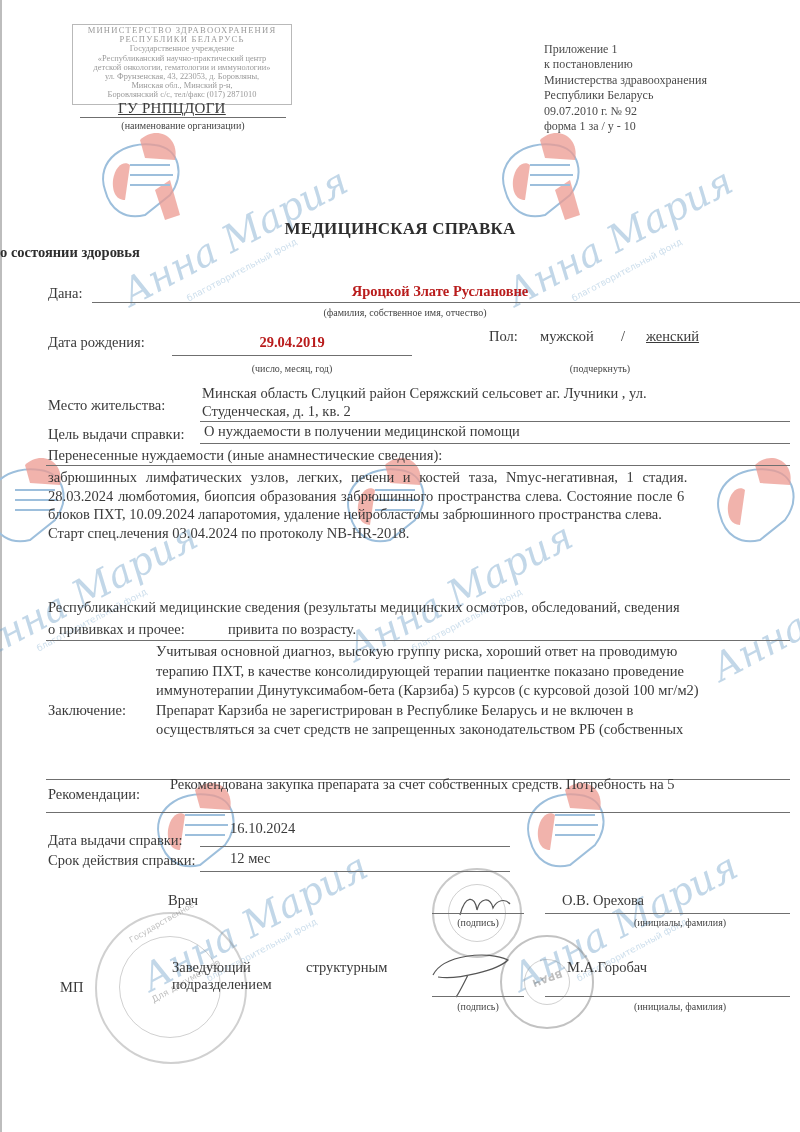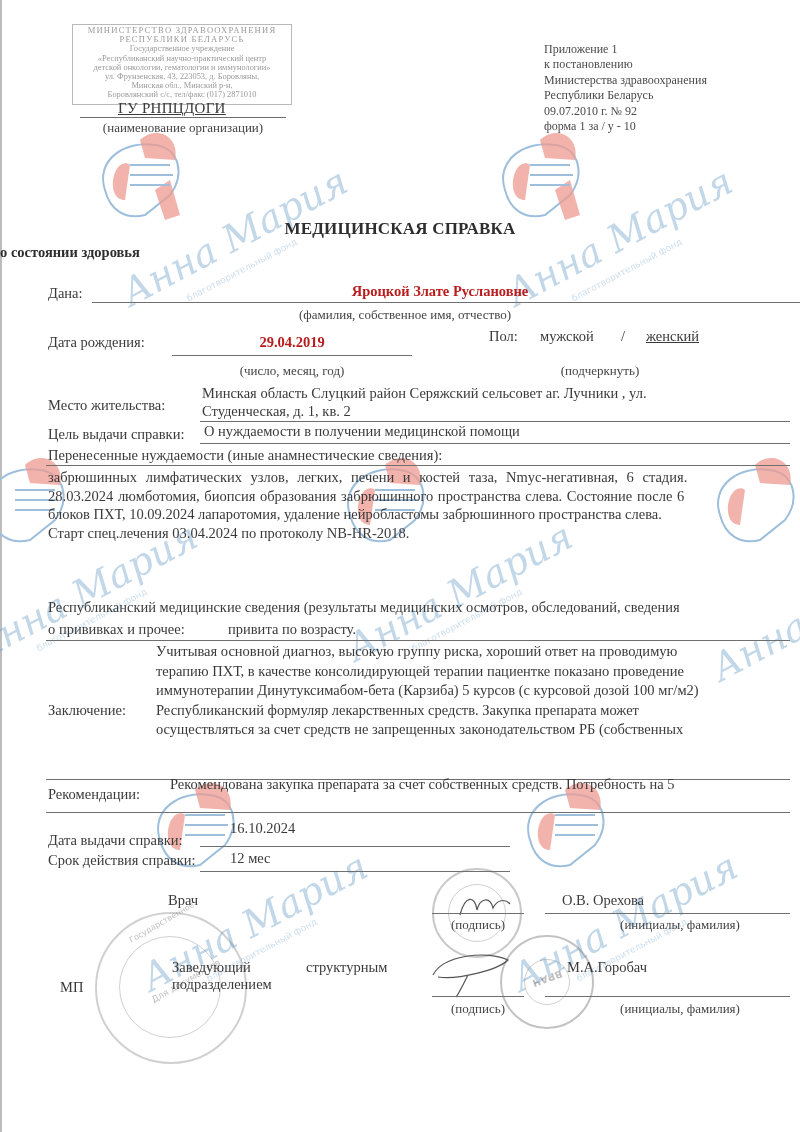--- a/index.html
+++ b/index.html
@@ -1,19 +1,19 @@
 <!DOCTYPE html>
 <html><head>
 <meta charset="utf-8">
 <style>
   html, body { margin: 0; padding: 0; background: #ffffff; }
   body { width: 800px; height: 1132px; position: relative; overflow: hidden;
          font-family: "Liberation Serif", "DejaVu Serif", serif; color: #3a3a3a; }
   .abs { position: absolute; }
-  .sm { font-size: 13px; font-family: Liberation Serif, serif; }
+  .sm { font-size: 10px; font-family: Liberation Serif, serif; }
   .md { font-size: 14.5px; }
   .line { position: absolute; height: 0; border-top: 1px solid #6f6f6f; }
   .left-edge { position: absolute; left: 0; top: 0; bottom: 0; width: 2px; background: #bdbdbd; }
 
   
   .org-stamp { left: 72px; top: 24px; width: 218px; height: 78px; border: 1px solid #b9b9b9;
                text-align: center; color: #9a9a9a; font-size: 8.4px; line-height: 9.2px; padding-top: 1px; }
   .org-stamp .t1 { letter-spacing: 1.2px; font-size: 8.6px; }
   .org-name { left: 118px; top: 100px; font-size: 15px; text-decoration: underline; letter-spacing: 0.3px; color: #3a3a3a; }
   .caption { color: #444; text-align: center; }
@@ -149,37 +149,37 @@
 <div class="abs md" style="left:202px;top:403px">Студенческая, д. 1, кв. 2</div>
 <div class="line" style="left:200px;top:421px;width:590px"></div>
 
 <div class="abs md" style="left:48px;top:426px">Цель выдачи справки:</div>
 <div class="abs md" style="left:204px;top:423px">О нуждаемости в получении медицинской помощи</div>
 <div class="line" style="left:200px;top:443px;width:590px"></div>
 
 <div class="abs md" style="left:48px;top:447px">Перенесенные нуждаемости (иные анамнестические сведения):</div>
 <div class="line" style="left:46px;top:465px;width:744px"></div>
 <div class="abs md" style="left:48px;top:468px;width:726px;line-height:18.5px">
-  <div class="justify" style="word-spacing:5px">забрюшинных лимфатических узлов, легких, печени и костей таза, Nmyc-негативная, 6 стадия.</div>
+  <div class="justify" style="word-spacing:5px">забрюшинных лимфатических узлов, легких, печени и костей таза, Nmyc-негативная, 1 стадия.</div>
   <div class="justify" style="word-spacing:1px">28.03.2024 люмботомия, биопсия образования забрюшинного пространства слева. Состояние после 6</div>
   <div>блоков ПХТ, 10.09.2024 лапаротомия, удаление нейробластомы забрюшинного пространства слева.</div>
   <div>Старт спец.лечения 03.04.2024 по протоколу NB-HR-2018.</div>
 </div>
 
 <div class="abs md" style="left:48px;top:599px">Республиканский медицинские сведения (результаты медицинских осмотров, обследований, сведения</div>
 <div class="abs md" style="left:48px;top:621px">о прививках и прочее:</div>
 <div class="abs md" style="left:228px;top:621px">привита по возрасту.</div>
 <div class="line" style="left:46px;top:640px;width:744px"></div>
 
 <div class="abs md" style="left:48px;top:702px">Заключение:</div>
 <div class="abs md" style="left:156px;top:642px;line-height:19.5px">
   <div>Учитывая основной диагноз, высокую группу риска, хороший ответ на проводимую</div>
   <div>терапию ПХТ,  в качестве консолидирующей терапии пациентке показано проведение</div>
   <div>иммунотерапии Динутуксимабом-бета (Карзиба) 5 курсов (с курсовой дозой 100 мг/м2)</div>
-  <div>Республиканский формуляр лекарственных средств. Закупка препарата может</div>
+  <div>Препарат Карзиба не зарегистрирован в Республике Беларусь и не включен в</div>
   <div>осуществляться за счет средств не запрещенных законодательством РБ (собственных</div>
 </div>
 <div class="line" style="left:46px;top:779px;width:744px"></div>
 
 <div class="abs md" style="left:48px;top:786px">Рекомендации:</div>
 <div class="abs md" style="left:170px;top:775px;line-height:19px">
   <div>Рекомендована закупка препарата за счет собственных средств. Потребность на 5</div>
 </div>
 <div class="line" style="left:46px;top:812px;width:744px"></div>
 

